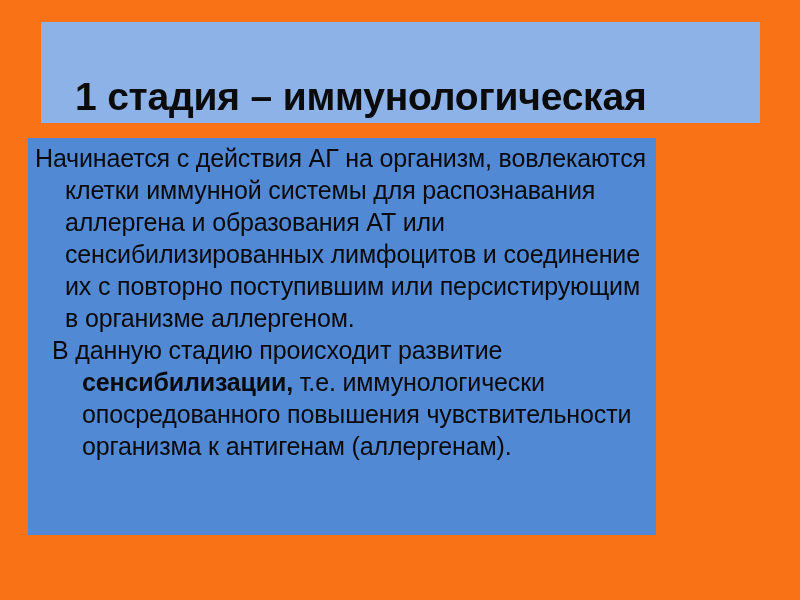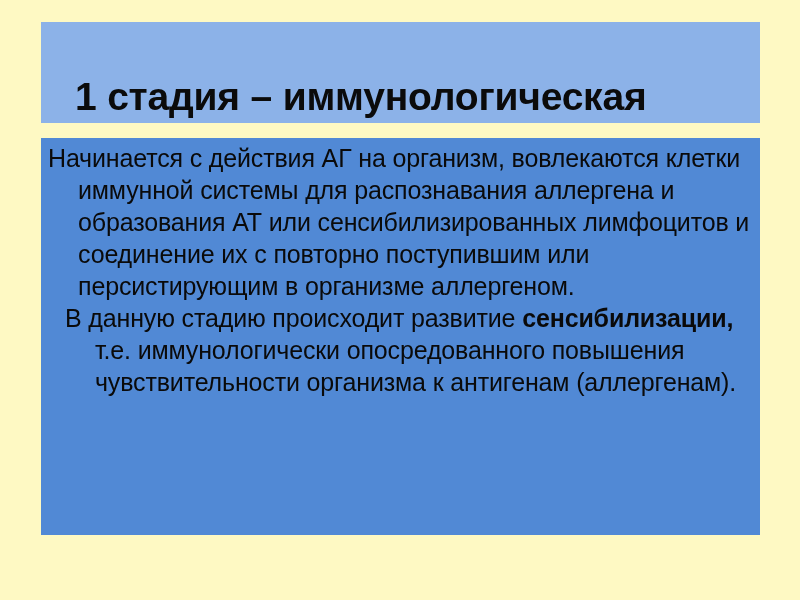--- a/index.html
+++ b/index.html
@@ -13,21 +13,21 @@
     height: 600px;
     overflow: hidden;
     font-family: "Liberation Sans", "DejaVu Sans", sans-serif;
     -webkit-font-smoothing: antialiased;
   }
 
   #slide {
     position: relative;
     width: 800px;
     height: 600px;
-    background: #fef9c3;
+    background: #f97316;
   }
 
   
   #title-banner {
     position: absolute;
     left: 41px;
     top: 22px;
     width: 719px;
     height: 101px;
     background: #8cb2e8;
@@ -43,23 +43,23 @@
     font-weight: bold;
     color: #0b0b0b;
     letter-spacing: -0.2px;
     line-height: 1.08;
     white-space: nowrap;
   }
 
   
   #body-box {
     position: absolute;
-    left: 41px;
+    left: 28px;
     top: 138px;
-    width: 719px;
+    width: 628px;
     height: 397px;
     background: #5189d5;
     box-sizing: border-box;
     overflow: hidden;
   }
 
   #body-content {
     position: absolute;
     left: 7px;             
     top: 4px;

